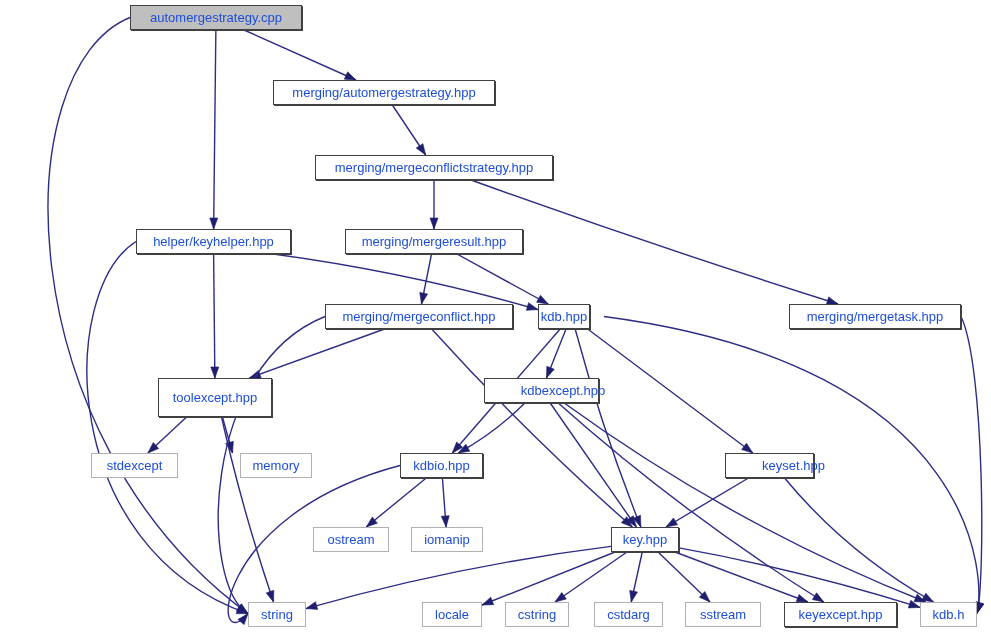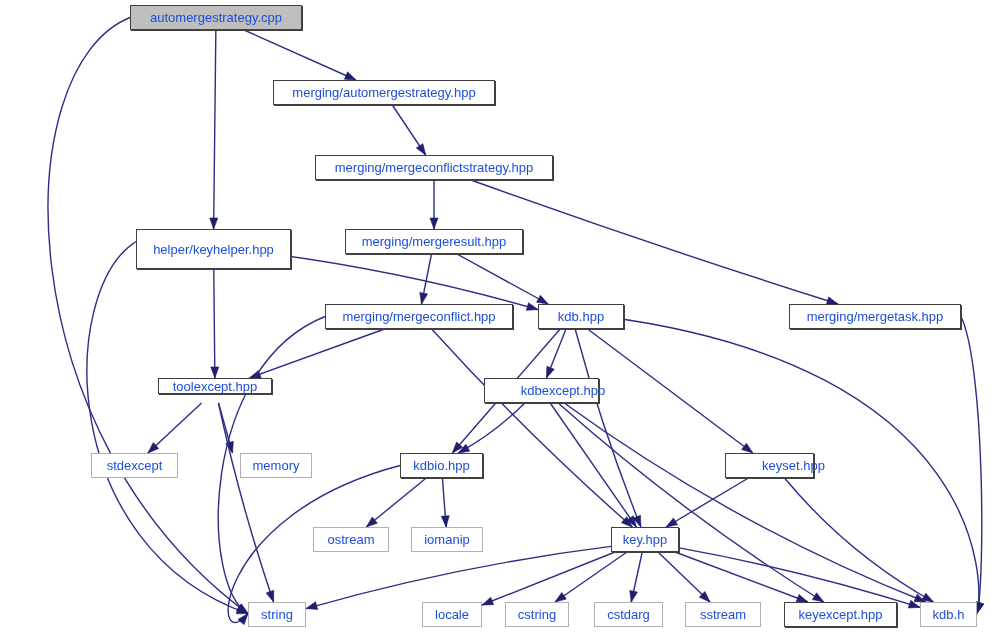--- a/index.html
+++ b/index.html
@@ -148,36 +148,36 @@
   <div id="nodes-layer">
       <div class="node-box root" style="left: 130px; top: 5px; width: 172px; height: 25px;">
         <span class="node-label">automergestrategy.cpp</span>
       </div>
       <div class="node-box strong" style="left: 273px; top: 80px; width: 222px; height: 25px;">
         <span class="node-label">merging/automergestrategy.hpp</span>
       </div>
       <div class="node-box strong" style="left: 315px; top: 155px; width: 238px; height: 25px;">
         <span class="node-label">merging/mergeconflictstrategy.hpp</span>
       </div>
-      <div class="node-box strong" style="left: 136px; top: 229px; width: 155px; height: 40px;">
+      <div class="node-box strong" style="left: 136px; top: 229px; width: 155px; height: 25px;">
         <span class="node-label">helper/keyhelper.hpp</span>
       </div>
       <div class="node-box strong" style="left: 345px; top: 229px; width: 178px; height: 25px;">
         <span class="node-label">merging/mergeresult.hpp</span>
       </div>
       <div class="node-box strong" style="left: 325px; top: 304px; width: 188px; height: 25px;">
         <span class="node-label">merging/mergeconflict.hpp</span>
       </div>
-      <div class="node-box strong" style="left: 538px; top: 304px; width: 86px; height: 25px; align-items: center;">
+      <div class="node-box strong" style="left: 538px; top: 304px; width: 52px; height: 25px; align-items: center;">
         <span class="node-label">kdb.hpp</span>
       </div>
       <div class="node-box strong" style="left: 789px; top: 304px; width: 172px; height: 25px;">
         <span class="node-label">merging/mergetask.hpp</span>
       </div>
-      <div class="node-box strong" style="left: 158px; top: 378px; width: 114px; height: 16px;">
+      <div class="node-box strong" style="left: 158px; top: 378px; width: 114px; height: 39px;">
         <span class="node-label">toolexcept.hpp</span>
       </div>
       <div class="node-box strong" style="left: 484px; top: 378px; width: 115px; height: 25px; padding-left: 43px;">
         <span class="node-label">kdbexcept.hpp</span>
       </div>
       <div class="node-box" style="left: 91px; top: 453px; width: 87px; height: 25px;">
         <span class="node-label">stdexcept</span>
       </div>
       <div class="node-box" style="left: 200px; top: 453px; width: 72px; height: 25px; margin-left: 40px;">
         <span class="node-label">memory</span>

